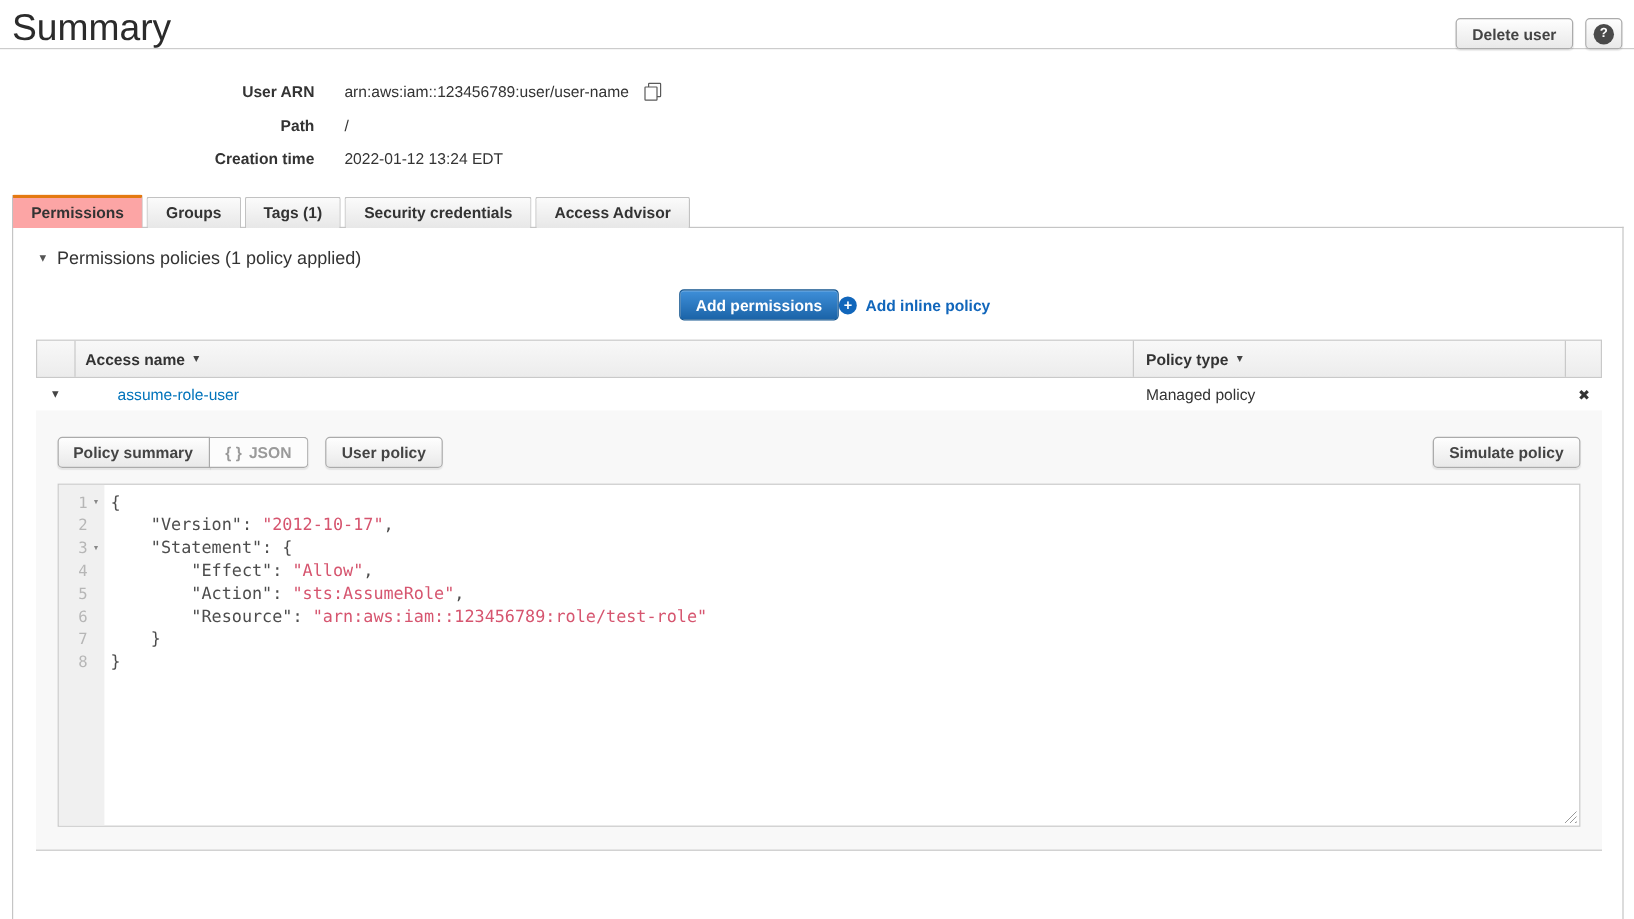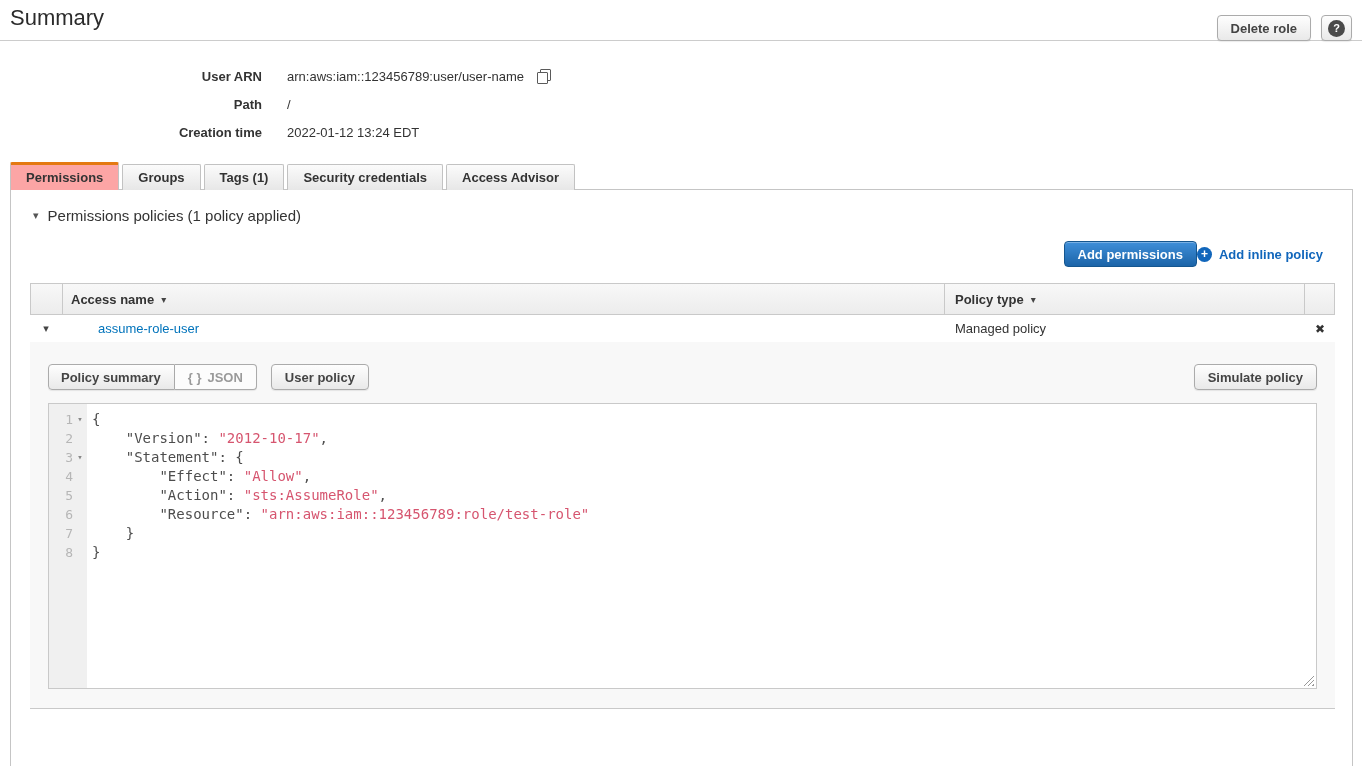--- a/index.html
+++ b/index.html
@@ -5,21 +5,21 @@
   * { margin:0; padding:0; box-sizing:border-box; }
   html,body { background:#fff; }
   .app {
     position:relative; width:1362px; height:766px; overflow:hidden;
     font-family:"Liberation Sans","DejaVu Sans",sans-serif;
     font-size:13px; color:#333; background:#fff;
   }
 
   
   .top-header { position:absolute; top:0; left:0; right:0; height:41px; border-bottom:1px solid #ccc; }
-  .page-title { position:absolute; left:10px; top:5px; font-size:22px; font-weight:400; color:#2b2b2b; }
+  .page-title { position:absolute; left:10px; top:5px; font-size:31px; font-weight:400; color:#2b2b2b; }
   .header-actions { position:absolute; right:10px; top:15px; display:flex; gap:10px; align-items:center; }
   .btn {
     display:inline-flex; align-items:center; justify-content:center;
     background:linear-gradient(#fefefe,#e9e9e9); border:1px solid #ababab; border-radius:4px;
     padding:5px 13px; font-weight:bold; color:#444; font-size:13px; cursor:pointer;
     box-shadow:0 1px 1px rgba(0,0,0,.08); height:26px; white-space:nowrap;
   }
   .btn-help { width:31px; padding:0; }
   .help-circle { width:17px; height:17px; border-radius:50%; background:#4a4a4a; color:#fff;
     font-size:11px; font-weight:bold; display:flex; align-items:center; justify-content:center; }
@@ -48,21 +48,21 @@
 
   
   .panel { position:absolute; left:10px; right:9px; top:189px; bottom:0;
     border:1px solid #c5c5c5; border-bottom:none; background:#fff; z-index:1; }
   .panel-content { padding:14px 17px 0 19px; }
 
   .section-heading { display:flex; align-items:center; gap:9px; margin:3px 0 0 3px; font-size:15px; color:#333; }
   .caret { font-size:11px; color:#555; line-height:1; }
   .heading-caret { cursor:pointer; }
 
-  .actions-row { display:flex; justify-content:flex-end; align-items:center; margin-top:17px;margin-left:38px; }
+  .actions-row { display:flex; justify-content:center; align-items:center; margin-top:17px;margin-left:38px; }
   .btn-primary {
     background:linear-gradient(#3f8fd9,#1b64a8); color:#fff; border:1px solid #15568f;
     box-shadow:inset 0 1px 0 rgba(255,255,255,.3);
   }
   .add-inline { display:flex; align-items:center; gap:7px; color:#1166bb; font-weight:bold;
     cursor:pointer; margin-right:12px; }
   .plus-circle { width:15px; height:15px; border-radius:50%; background:#1166bb; color:#fff;
     font-size:12px; font-weight:bold; display:flex; align-items:center; justify-content:center; line-height:1; }
 
   
@@ -114,21 +114,21 @@
     clip-path:polygon(100% 0, 100% 100%, 0 100%); cursor:nwse-resize; }
 </style>
 </head>
 <body>
 
 <div class="app">
 
   <div class="top-header">
     <h1 class="page-title">Summary</h1>
     <div class="header-actions">
-      <button class="btn">Delete role</button>
+      <button class="btn">Delete user</button>
       <button class="btn btn-help">
         <span class="help-circle">?</span>
       </button>
     </div>
   </div>
 
   <div class="fields">
     <div class="field-row">
       <div class="field-label">User ARN</div>
       <div class="field-value">

